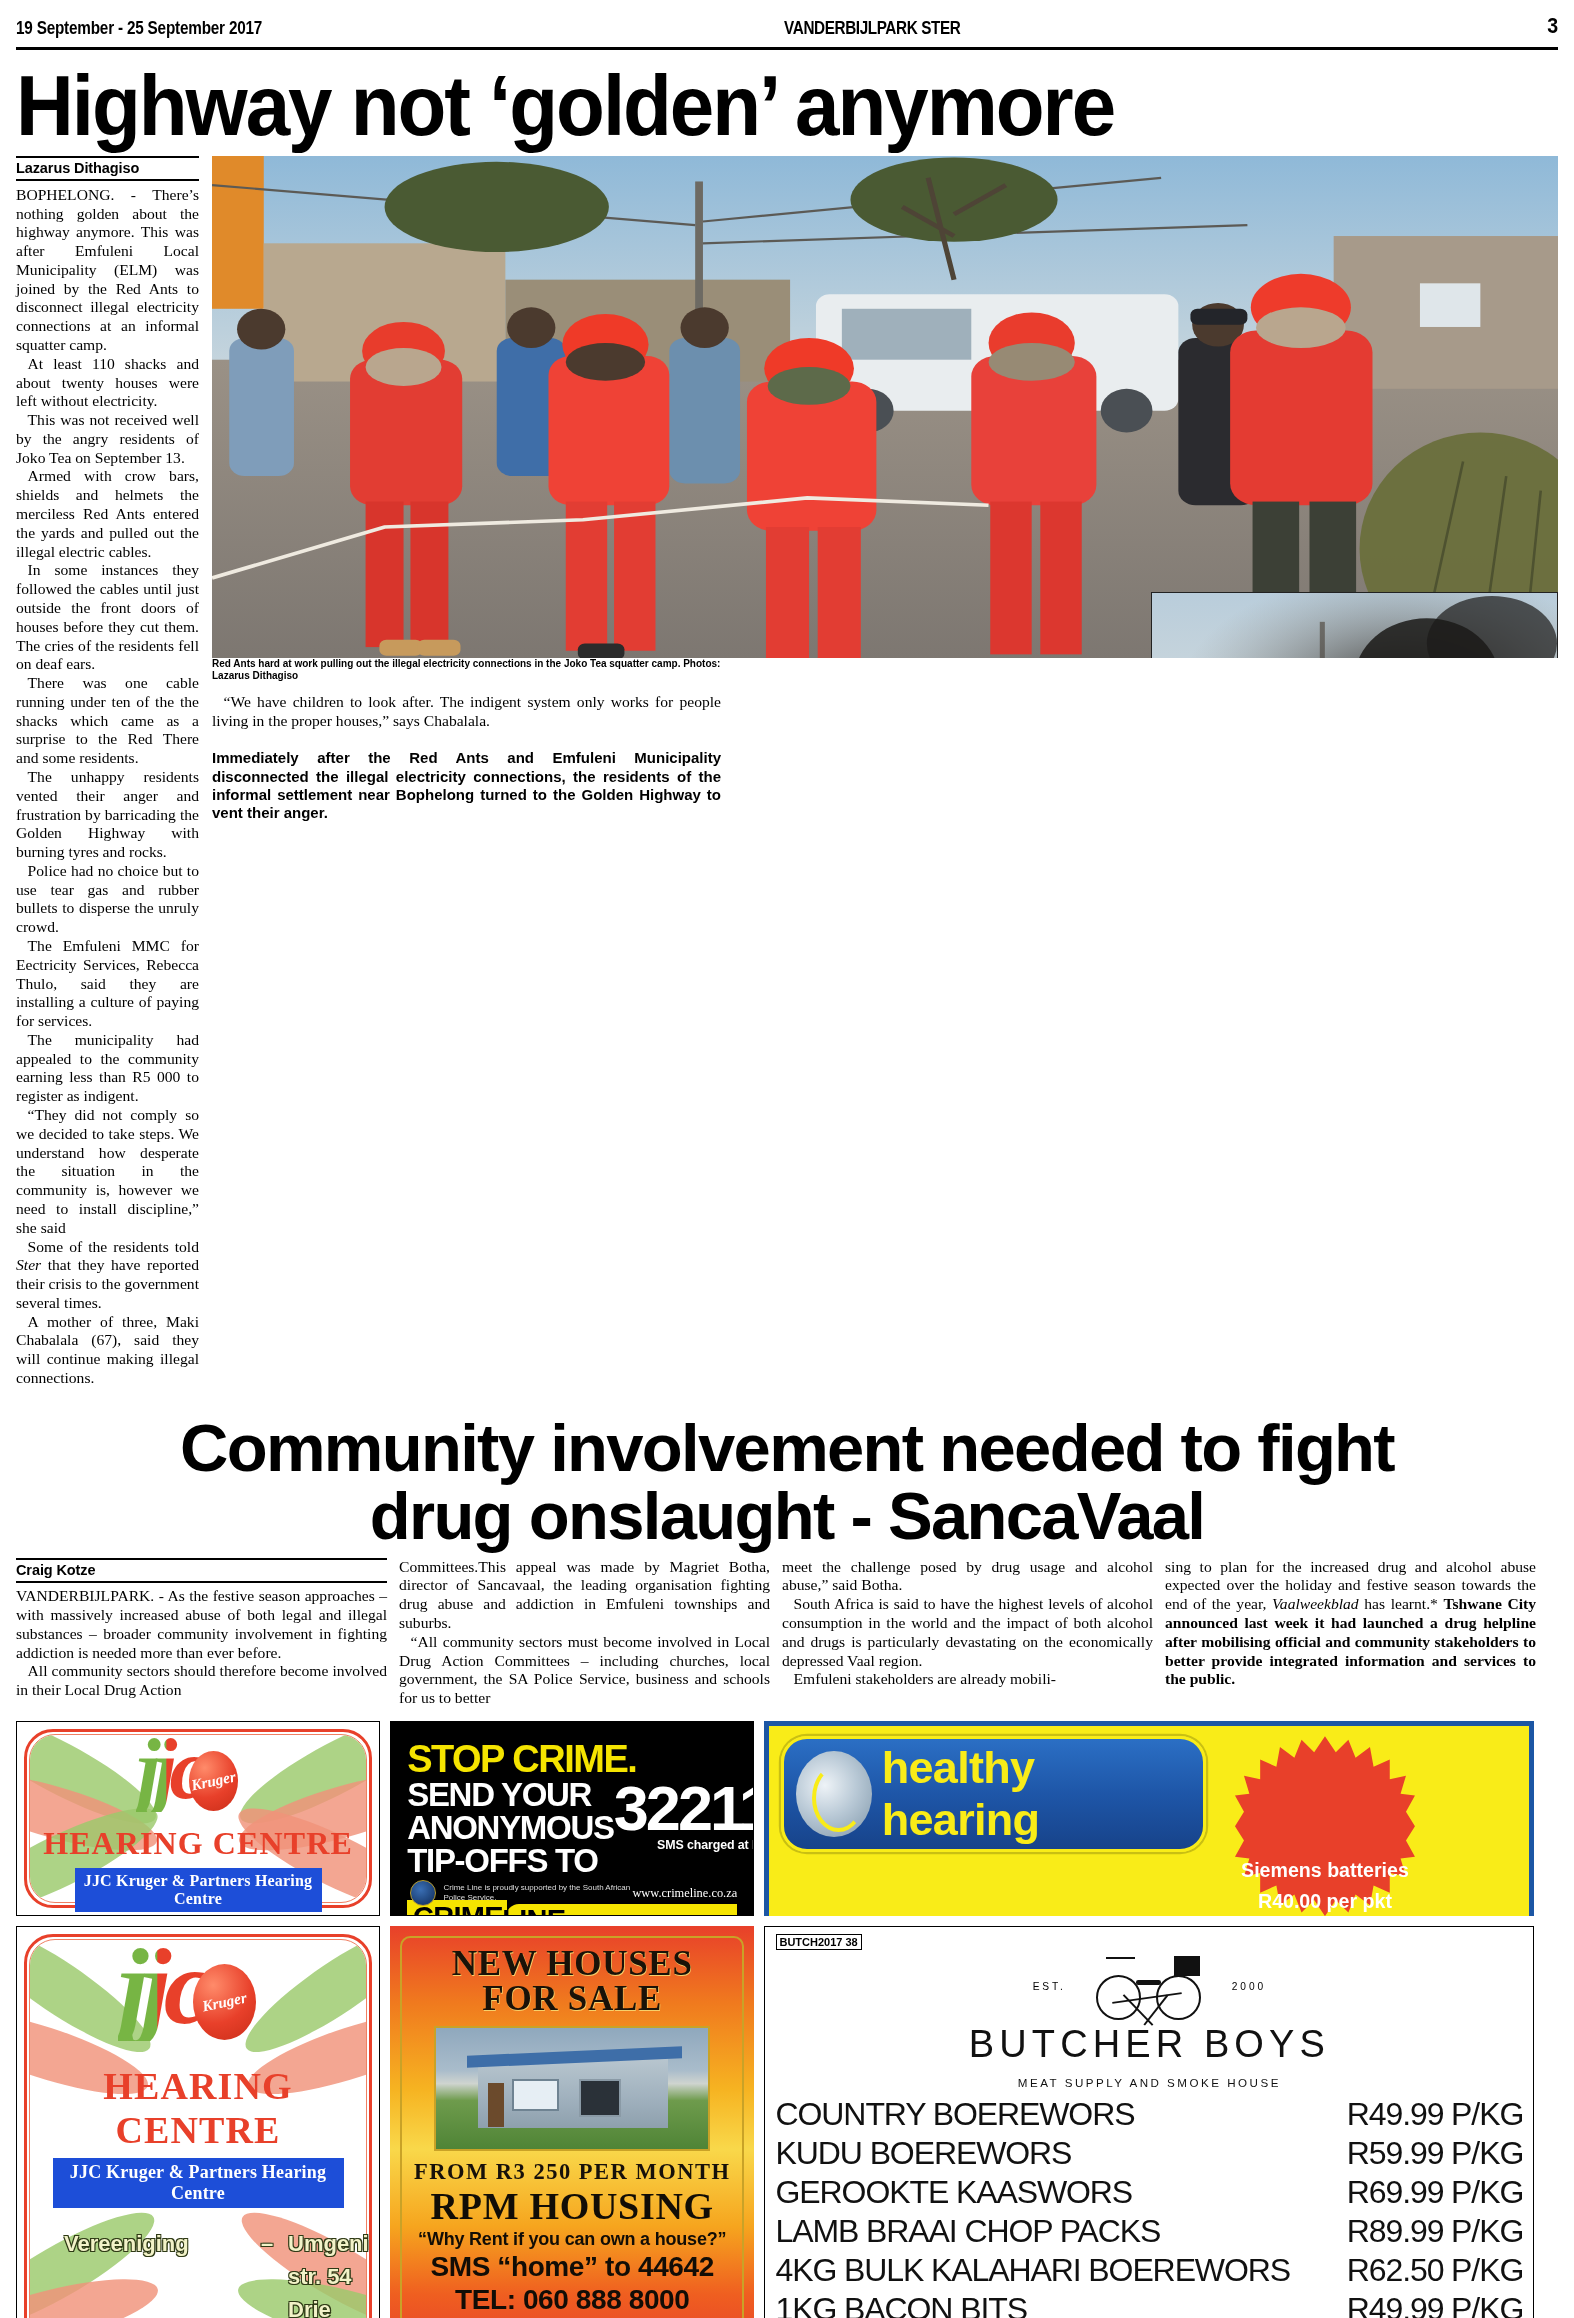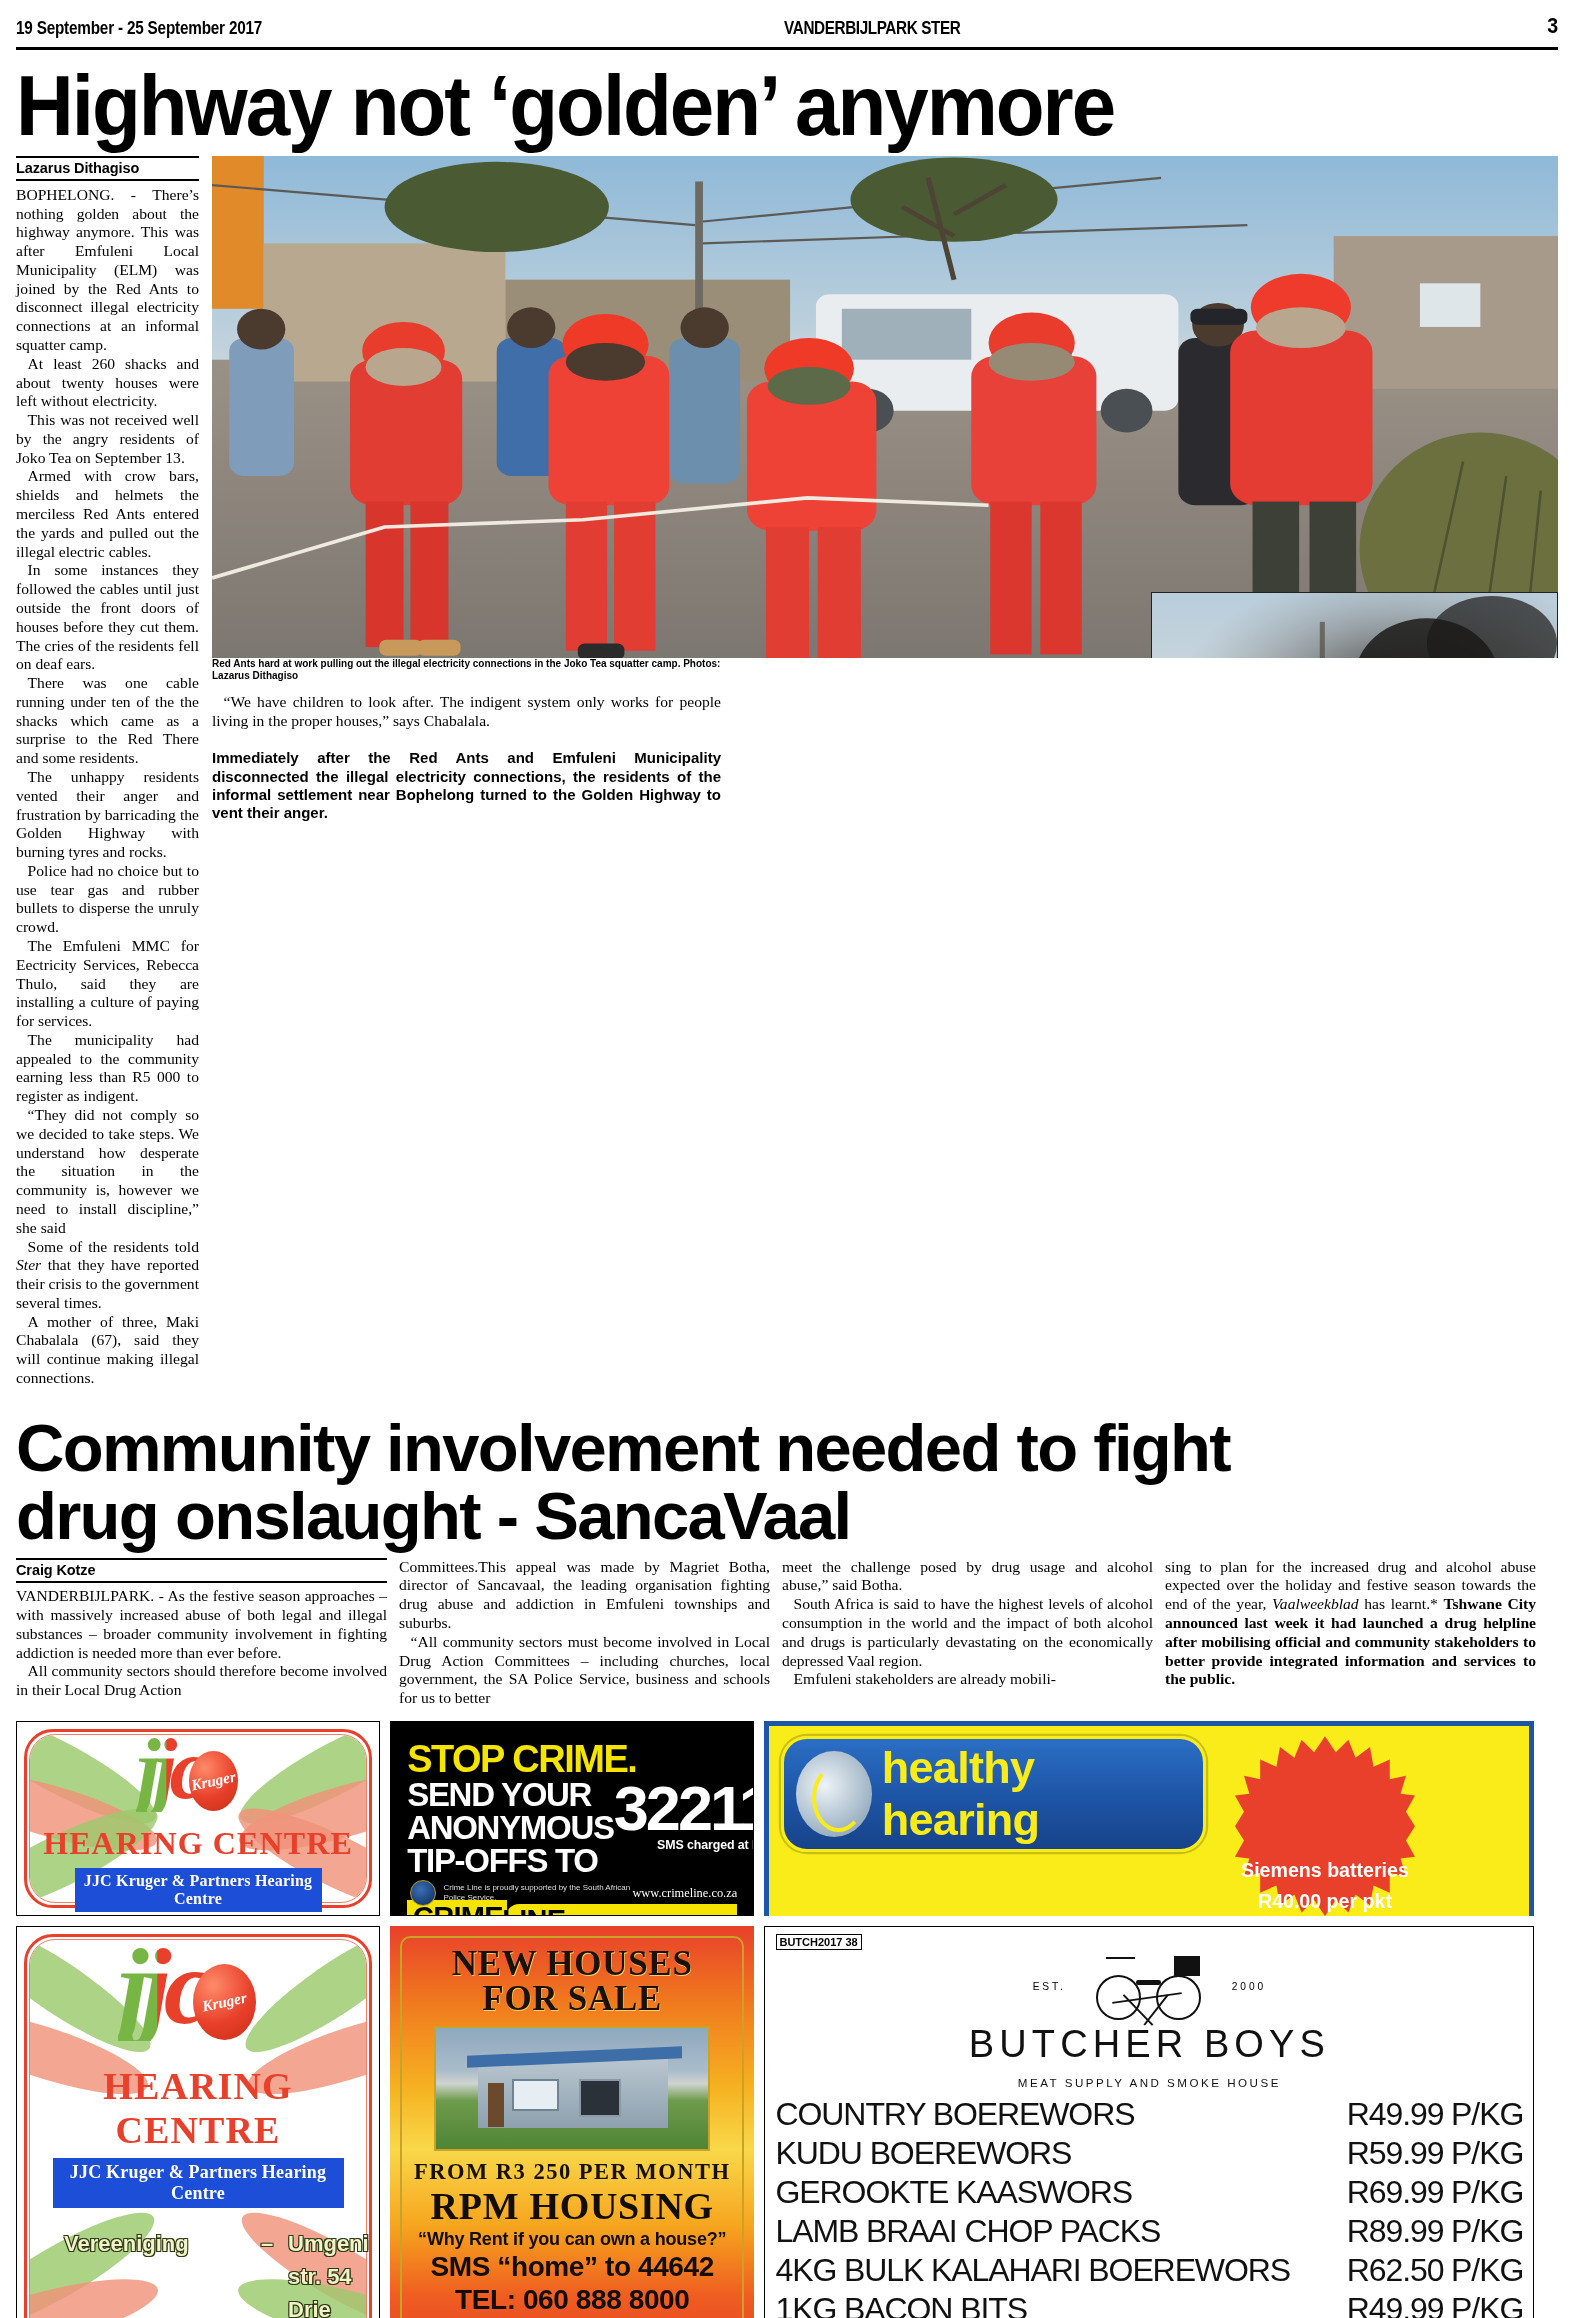--- a/index.html
+++ b/index.html
@@ -38,20 +38,21 @@
     transform-origin: left center;
     margin: 11.6px 0 8.7px 0;
     white-space: nowrap;
   }
   .headline2 {
     font-family: "Liberation Sans", sans-serif;
     font-weight: bold;
     font-size: 67px;
     line-height: 1.02;
     letter-spacing: -1.7px;
+    text-align: center;
     margin: 26px 0 7.3px 0;
   }
 
   
   .byline-box { border-top: 2.2px solid #000; border-bottom: 2.2px solid #000; padding: 2.2px 0 2.9px 0; margin-bottom: 4.4px;}
   .byline {
     font-family: "Liberation Sans", sans-serif;
     font-weight: bold; font-size: 14.5px; letter-spacing: -0.1px;
   }
 
@@ -321,21 +322,21 @@
   <h1 class="headline">Highway not ‘golden’ anymore</h1>
 
   <div class="art1">
 
     <div class="art1-left">
       <div class="byline-box">
         <div class="byline">Lazarus Dithagiso</div>
       </div>
       <div class="body-col">
         <p class="first">BOPHELONG. - There’s nothing golden about the highway anymore. This was after Emfuleni Local Municipality (ELM) was joined by the Red Ants to disconnect illegal electricity connections at an informal squatter camp.</p>
-        <p>At least 260 shacks and about twenty houses were left without electricity.</p>
+        <p>At least 110 shacks and about twenty houses were left without electricity.</p>
         <p>This was not received well by the angry residents of Joko Tea on September 13.</p>
         <p>Armed with crow bars, shields and helmets the merciless Red Ants entered the yards and pulled out the illegal electric cables.</p>
         <p>In some instances they followed the cables until just outside the front doors of houses before they cut them. The cries of the residents fell on deaf ears.</p>
         <p>There was one cable running under ten of the the shacks which came as a surprise to the Red There and some residents.</p>
         <p>The unhappy residents vented their anger and frustration by barricading the Golden Highway with burning tyres and rocks.</p>
         <p>Police had no choice but to use tear gas and rubber bullets to disperse the unruly crowd.</p>
         <p>The Emfuleni MMC for Eectricity Services, Rebecca Thulo, said they are installing a culture of paying for services.</p>
         <p>The municipality had appealed to the community earning less than R5 000 to register as indigent.</p>
         <p>“They did not comply so we decided to take steps. We understand how desperate the situation in the community is, however we need to install discipline,” she said</p>
         <p><span>Some of the residents told </span><span class="ital">Ster</span><span> that they have reported their crisis to the government several times.</span></p>

